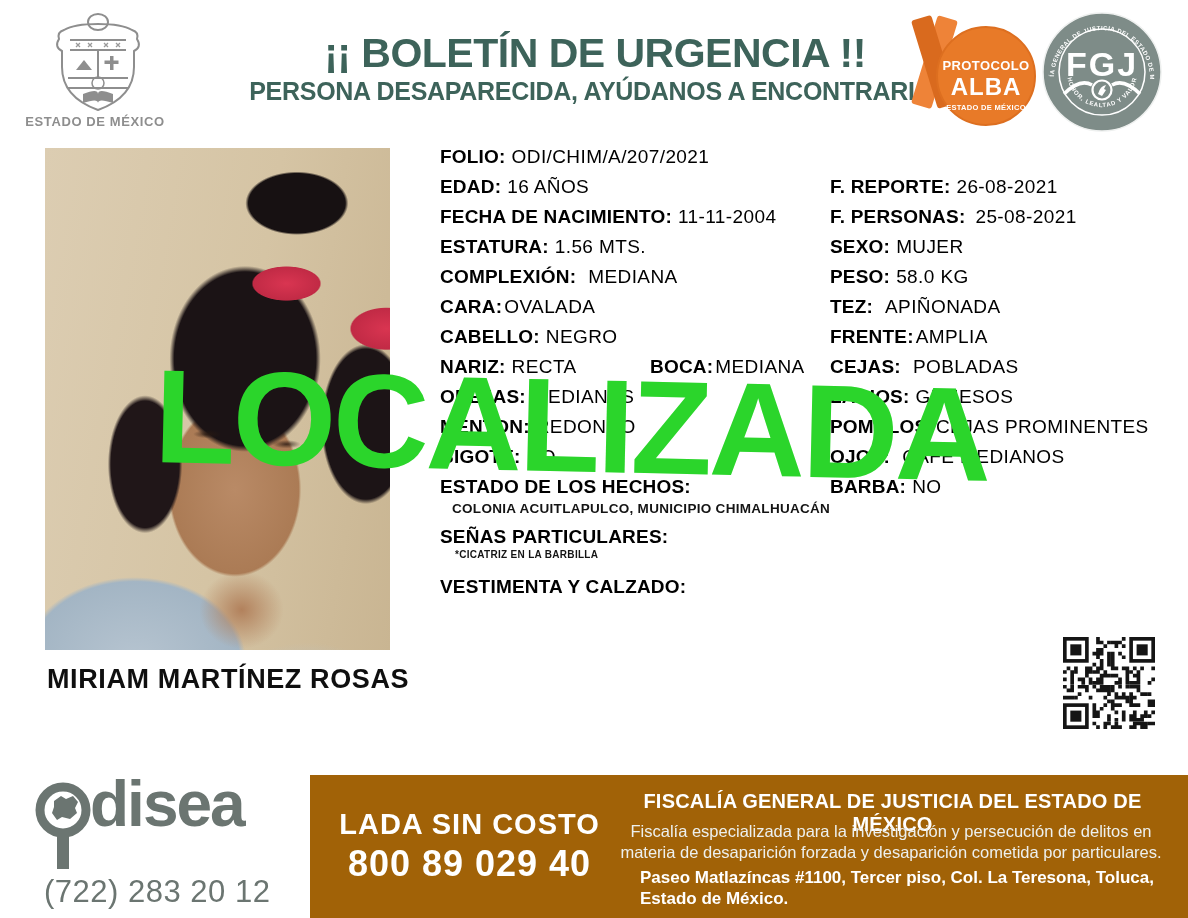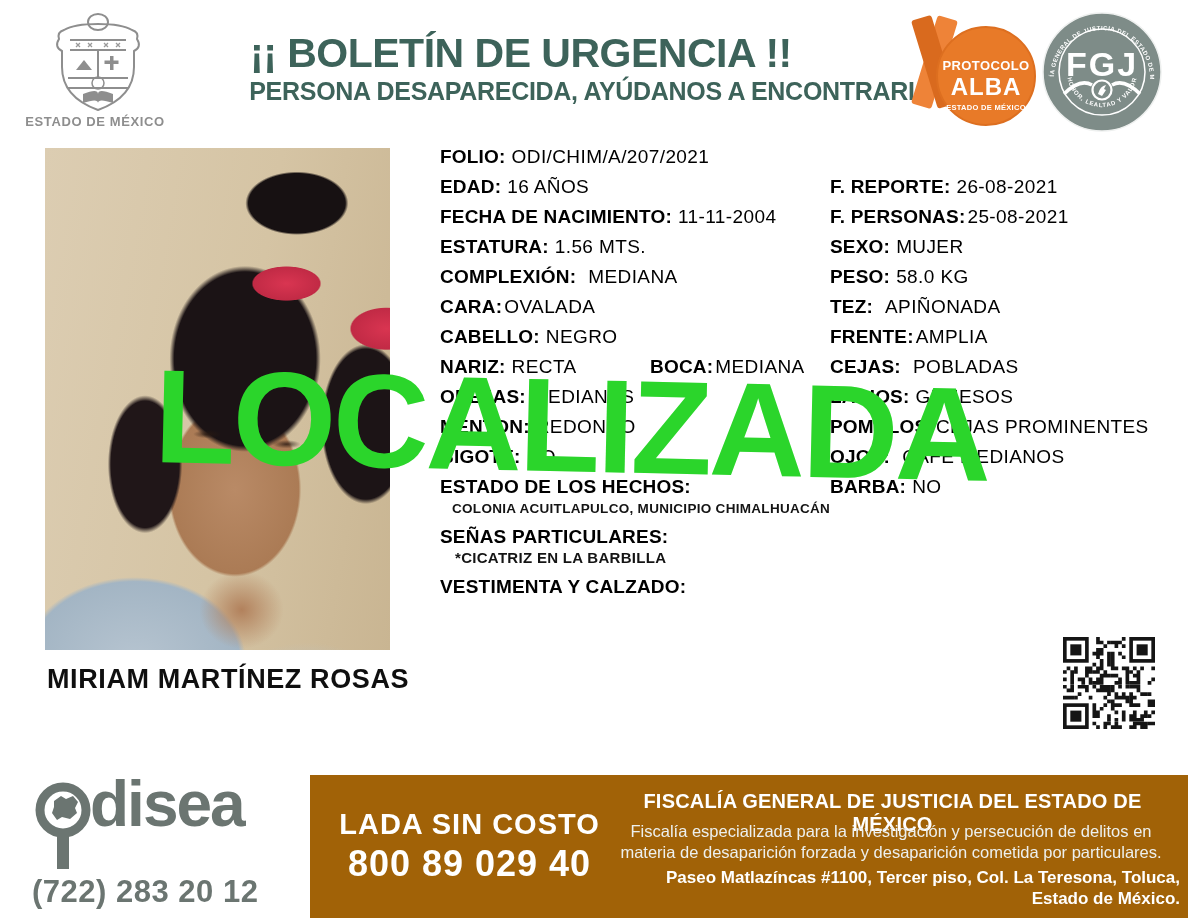--- a/index.html
+++ b/index.html
@@ -2,21 +2,21 @@
 <html><head>
 <meta charset="utf-8">
 <style>
   html,body{margin:0;padding:0;background:#fff;}
   body{width:1188px;height:918px;position:relative;font-family:"Liberation Sans",sans-serif;overflow:hidden;}
 
   
   .crest-svg{position:absolute;left:48px;top:12px;}
   .estado-label{position:absolute;left:20px;top:114px;width:150px;text-align:center;
     font-size:13px;font-weight:700;color:#8e8e8e;letter-spacing:.6px;}
-  .main-title{position:absolute;left:250px;top:30px;width:690px;text-align:left;
+  .main-title{position:absolute;left:250px;top:30px;width:690px;text-align:center;
     font-size:41px;font-weight:800;color:#3D635A;letter-spacing:-.5px;white-space:nowrap;}
   .sub-title{position:absolute;left:230px;top:77px;width:730px;text-align:center;
     font-size:25px;font-weight:800;color:#3D635A;letter-spacing:-.3px;white-space:nowrap;}
   .alba-svg{position:absolute;left:896px;top:12px;}
   .fgj-svg{position:absolute;left:1040px;top:10px;}
 
   
   .photo{position:absolute;left:45px;top:148px;width:345px;height:502px;overflow:hidden;
     background:
       radial-gradient(ellipse 20px 6px at 47% 57%, rgba(40,25,18,.8), transparent 70%),
@@ -53,31 +53,31 @@
   
   .graybox{position:absolute;left:310px;top:775px;width:878px;height:164px;background:#a16207;}
   .lada-label{position:absolute;left:12px;top:33px;width:295px;text-align:center;
     font-size:29px;font-weight:800;color:#fff;letter-spacing:1px;}
   .lada-number{position:absolute;left:8px;top:68px;width:303px;text-align:center;
     font-size:36px;font-weight:800;color:#fff;letter-spacing:1px;}
   .fisc-title{position:absolute;left:295px;top:15px;width:575px;text-align:center;
     font-size:20px;font-weight:800;color:#fff;letter-spacing:.2px;}
   .fisc-desc{position:absolute;left:292px;top:46px;width:578px;text-align:center;
     font-size:16.5px;line-height:21px;color:#edf0ee;}
-  .fisc-address{position:absolute;left:330px;top:92px;width:540px;text-align:right;
+  .fisc-address{position:absolute;left:330px;top:92px;width:540px;text-align:left;
     font-size:17px;line-height:21px;font-weight:800;color:#fff;}
 
   .odisea{position:absolute;left:28px;top:775px;width:280px;height:143px;}
   .odisea-word{position:absolute;left:62px;top:-8px;font-size:64px;font-weight:800;
     color:#6B7571;letter-spacing:-2px;}
   .odisea-mag{position:absolute;left:6px;top:6px;}
   .odisea-program{position:absolute;left:78px;top:68px;width:202px;font-size:9.5px;
     line-height:12px;font-weight:700;color:#8d948f;letter-spacing:.2px;}
-  .odisea-phone{position:absolute;left:4px;top:99px;width:276px;font-size:31px;
-    font-weight:700;color:#6B7571;letter-spacing:.5px;white-space:nowrap;}
+  .odisea-phone{position:absolute;left:16px;top:99px;width:276px;font-size:31px;
+    font-weight:400;color:#6B7571;letter-spacing:.5px;white-space:nowrap;}
 </style>
 </head>
 <body>
 
 <div>
 
   <svg class="crest-svg" width="100" height="102" viewBox="0 0 100 102">
     <g fill="none" stroke="#8e8e8e" stroke-width="2">
       <ellipse cx="50" cy="10" rx="10" ry="8"></ellipse>
       <path d="M16,18 q-7,2 -5,9 q-5,8 3,12 v16 q0,30 36,43 q36,-13 36,-43 v-16 q8,-4 3,-12 q2,-7 -5,-9 q-10,-6 -34,-6 t-34,6 z"></path>
@@ -183,30 +183,30 @@
   <div class="frow" style="top:446px;left:440px">
     <span class="lbl">BIGOTE:</span><span class="val">NO</span>
   </div>
   <div class="frow" style="top:476px;left:440px">
     <span class="lbl">ESTADO DE LOS HECHOS:</span>
   </div>
   <div class="subdetail" style="top:501px;left:452px;font-size:13.5px;letter-spacing:.3px">COLONIA ACUITLAPULCO, MUNICIPIO CHIMALHUACÁN</div>
   <div class="frow" style="top:526px;left:440px">
     <span class="lbl">SEÑAS PARTICULARES:</span>
   </div>
-  <div class="subdetail" style="top:549px;left:455px;font-size:15px;letter-spacing:.3px">*CICATRIZ EN LA BARBILLA</div>
+  <div class="subdetail" style="top:549px;left:455px;font-size:10px;letter-spacing:.3px">*CICATRIZ EN LA BARBILLA</div>
   <div class="frow" style="top:576px;left:440px">
     <span class="lbl">VESTIMENTA Y CALZADO:</span>
   </div>
 
   <div class="frow" style="top:176px;left:830px">
     <span class="lbl">F. REPORTE:</span><span class="val">26-08-2021</span>
   </div>
   <div class="frow" style="top:206px;left:830px">
-    <span class="lbl">F. PERSONAS:</span><span class="val" style="margin-left:2px">25-08-2021</span>
+    <span class="lbl">F. PERSONAS:</span><span class="val" style="margin-left:10px">25-08-2021</span>
   </div>
   <div class="frow" style="top:236px;left:830px">
     <span class="lbl">SEXO:</span><span class="val">MUJER</span>
   </div>
   <div class="frow" style="top:266px;left:830px">
     <span class="lbl">PESO:</span><span class="val">58.0 KG</span>
   </div>
   <div class="frow" style="top:296px;left:830px">
     <span class="lbl">TEZ:</span><span class="val" style="margin-left:12px">APIÑONADA</span>
   </div>

